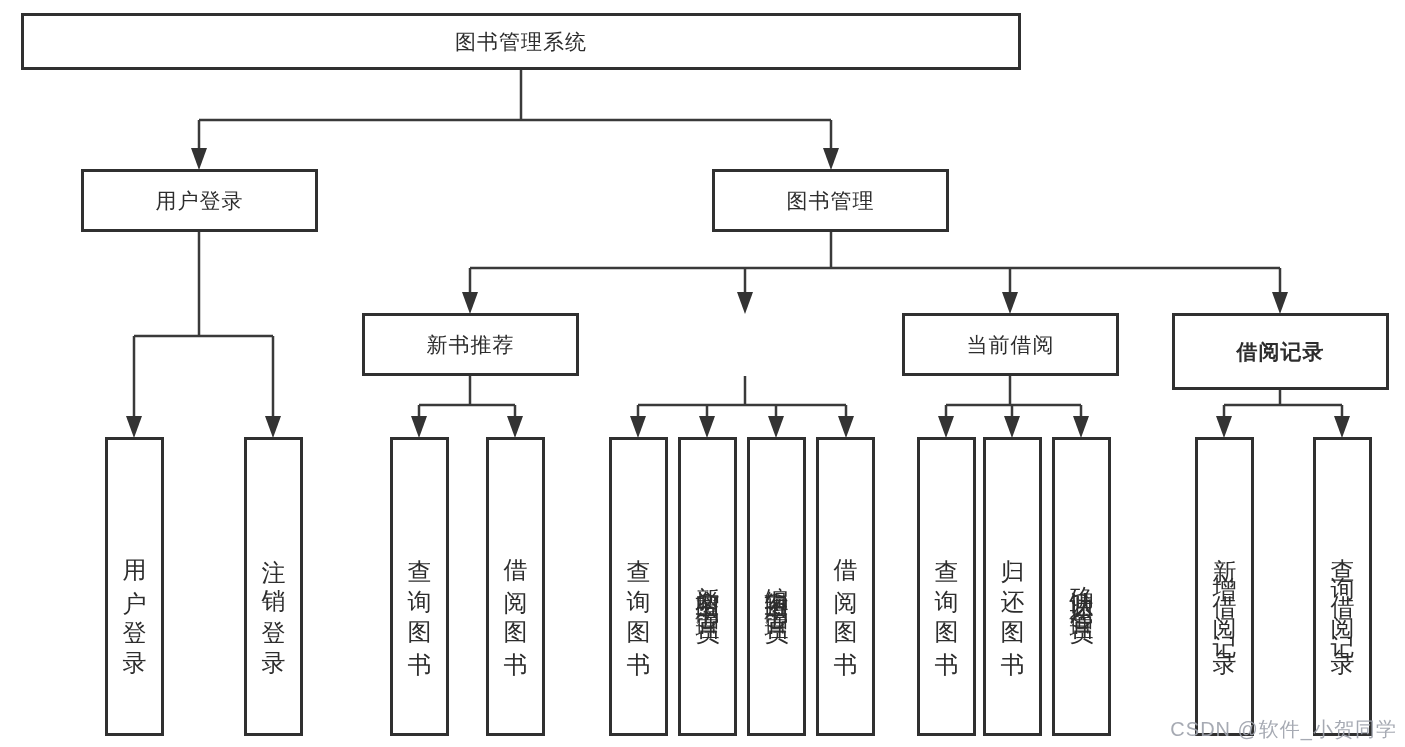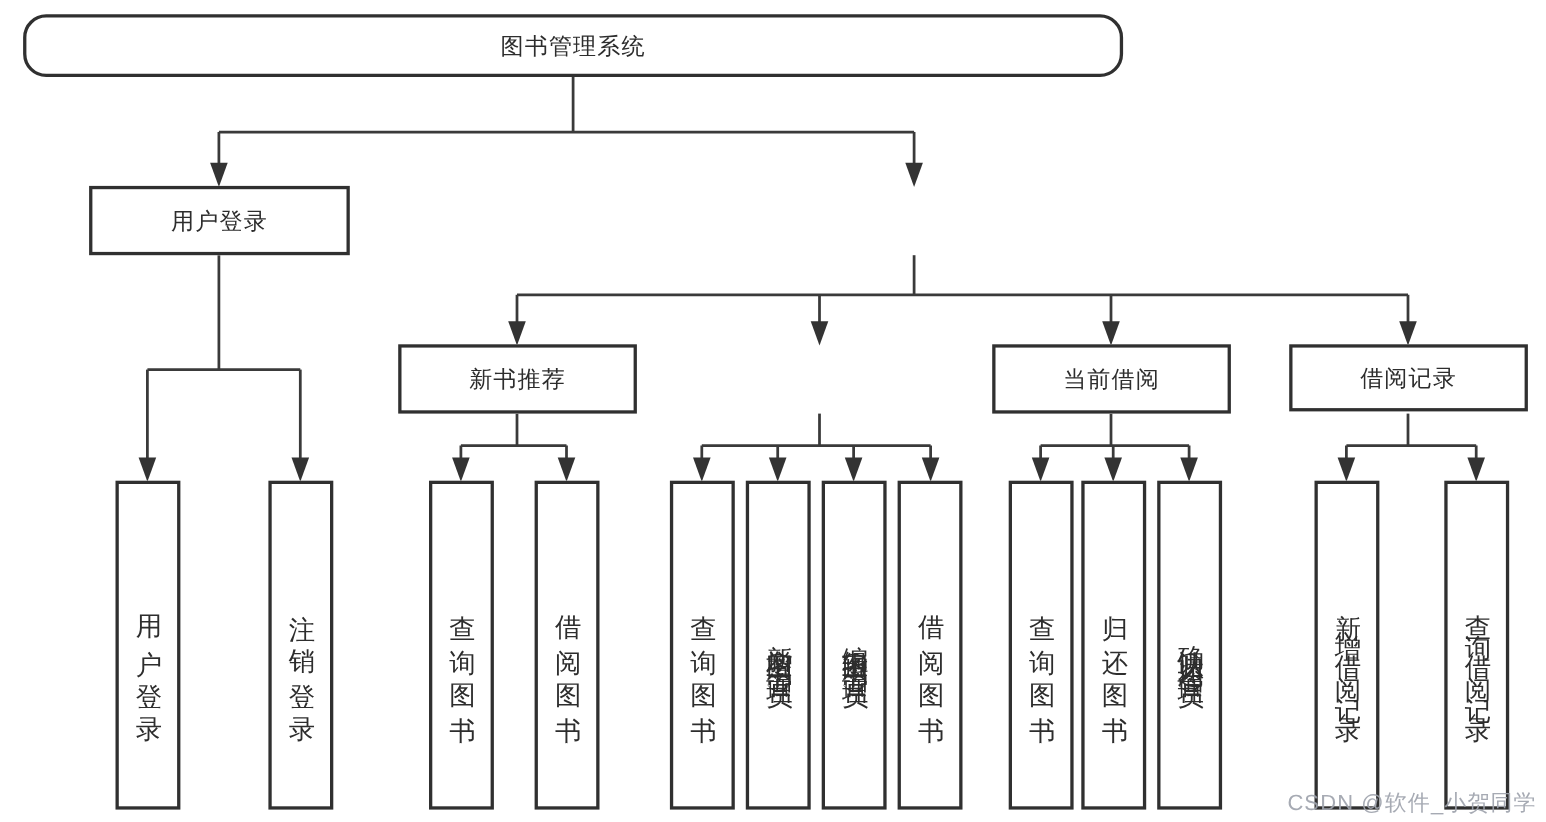--- a/index.html
+++ b/index.html
@@ -23,27 +23,27 @@
   }
   .sp4{--ls:31px;}
   .sp6{--ls:19px;}
   .sp9{--ls:5px;}
   .watermark{
     position:absolute;right:8px;bottom:4px;z-index:3;
     font-size:20px;letter-spacing:1px;color:rgba(158,163,173,0.92);
     white-space:nowrap;
   }
   
-  .n-root{left:21px;top:13px;width:1000px;height:57px;border-radius:21px;}
+  .n-root{left:21px;top:13px;width:1000px;height:57px;}
   .n-userlogin{left:81px;top:169px;width:237px;height:63px;}
   .n-bookmgmt{left:712px;top:169px;width:237px;height:63px;}
   .n-newbooks{left:362px;top:313px;width:217px;height:63px;justify-content:center;}
   .n-bookborrow{left:634px;top:313px;width:222px;height:63px;}
   .n-current{left:902px;top:313px;width:217px;height:63px;}
-  .n-records{left:1172px;top:313px;width:217px;height:61px;}
+  .n-records{left:1172px;top:313px;width:217px;height:77px;font-weight:bold;}
   
   .n-a1{left:105px;} .n-a2{left:244px;}
   .n-b1{left:390px;} .n-b2{left:486px;}
   .n-c1{left:609px;} .n-c2{left:678px;} .n-c3{left:747px;} .n-c4{left:816px;}
   .n-d1{left:917px;} .n-d2{left:983px;} .n-d3{left:1052px;}
   .n-e1{left:1195px;} .n-e2{left:1313px;}
 </style>
 </head>
 <body>
 
@@ -122,20 +122,23 @@
     </g>
   </svg>
 
   <div class="node hnode n-root">
     <span class="lbl">图书管理系统</span>
   </div>
 
   <div class="node hnode n-userlogin">
     <span class="lbl">用户登录</span>
   </div>
+  <div class="node hnode n-bookmgmt">
+    <span class="lbl">图书管理</span>
+  </div>
 
   <div class="node hnode n-newbooks">
     <span class="lbl">新书推荐</span>
   </div>
   <div class="node hnode n-current">
     <span class="lbl">当前借阅</span>
   </div>
   <div class="node hnode n-records">
     <span class="lbl">借阅记录</span>
   </div>

